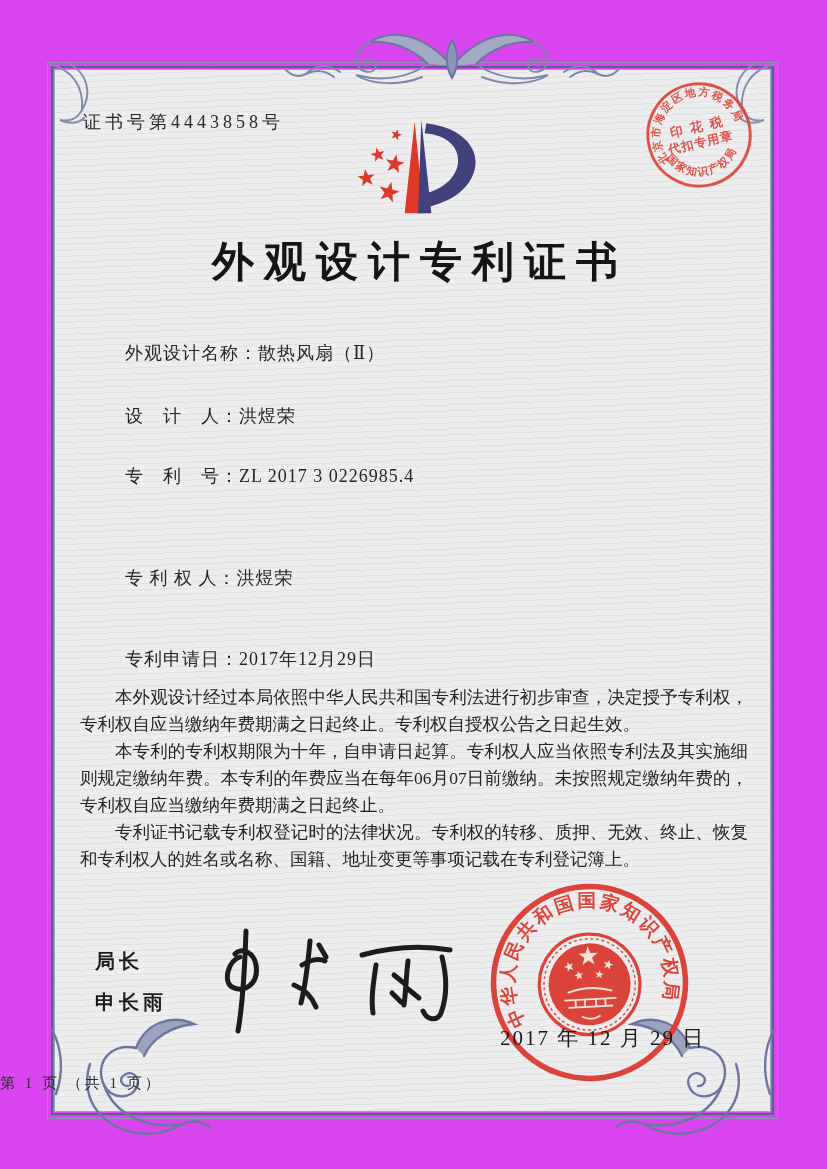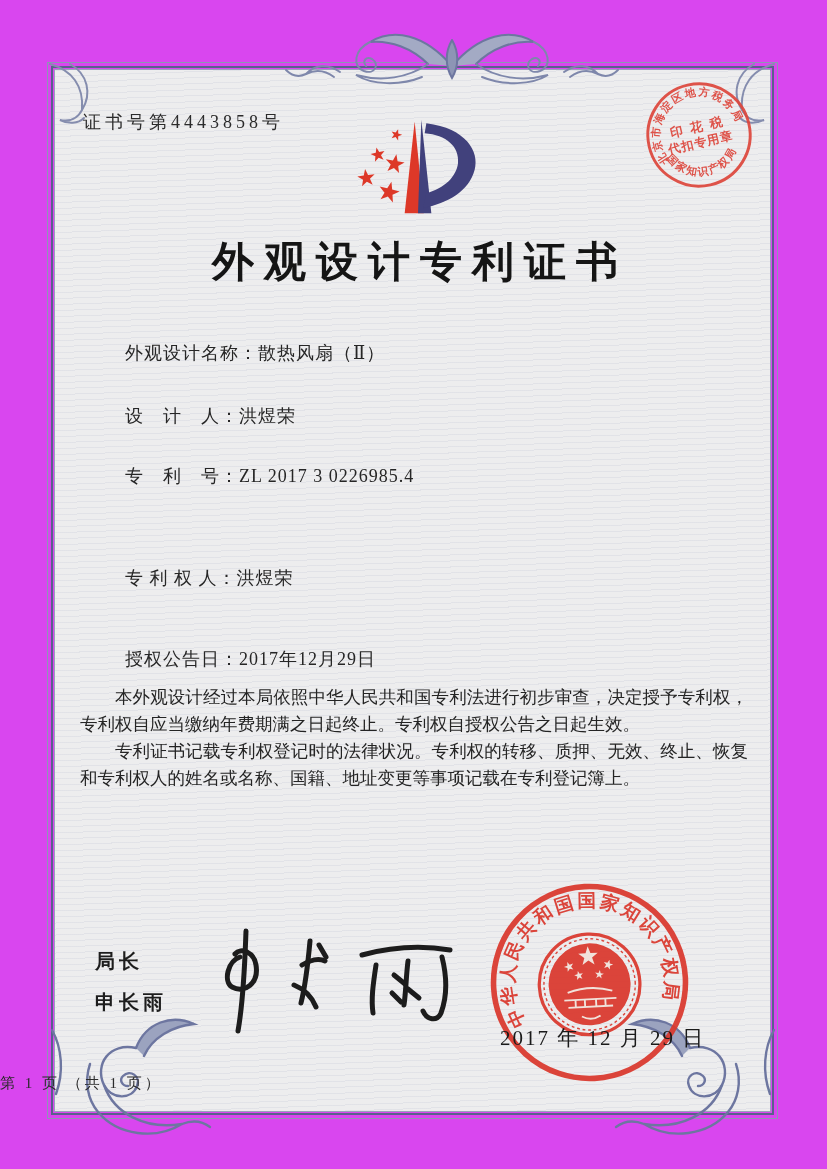--- a/index.html
+++ b/index.html
@@ -127,24 +127,25 @@
       <path d="M100,14 C148,20 164,48 158,70 C151,96 126,110 96,116 L100,98 C122,92 136,78 138,62 C140,42 124,28 98,26 Z"></path>
     </g>
   </svg>
 
   <div class="title">外观设计专利证书</div>
 
   <div class="field-row row0"><span>外观设计名称：</span><span>散热风扇（Ⅱ）</span></div>
   <div class="field-row row1"><span>设　计　人：</span><span>洪煜荣</span></div>
   <div class="field-row row2"><span>专　利　号：</span><span>ZL 2017 3 0226985.4</span></div>
   <div class="field-row row4"><span>专 利 权 人：</span><span>洪煜荣</span></div>
-  <div class="field-row row5"><span>授权公告日：</span><span>2017年12月29日</span></div>
+  <div class="field-row row5"><span>专利申请日：</span><span>2017年12月29日</span></div>
 
   <div class="body-text">
     <p>本外观设计经过本局依照中华人民共和国专利法进行初步审查，决定授予专利权，专利权自应当缴纳年费期满之日起终止。专利权自授权公告之日起生效。</p>
+    <p>本专利的专利权期限为十年，自申请日起算。专利权人应当依照专利法及其实施细则规定缴纳年费。本专利的年费应当在每年06月07日前缴纳。未按照规定缴纳年费的，专利权自应当缴纳年费期满之日起终止。</p>
     <p>专利证书记载专利权登记时的法律状况。专利权的转移、质押、无效、终止、恢复和专利权人的姓名或名称、国籍、地址变更等事项记载在专利登记簿上。</p>
   </div>
 
   <div class="officer">
     <div>局长</div>
     <div>申长雨</div>
   </div>
 
   <svg class="signature" width="280" height="115" viewBox="0 0 280 115">
     <g stroke="#1c1c1c" fill="none" stroke-width="5" stroke-linecap="round" stroke-linejoin="round">

